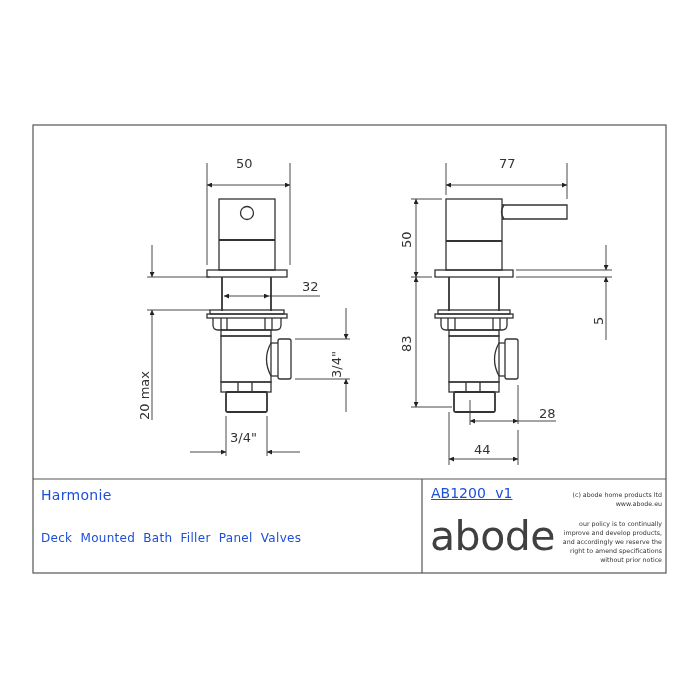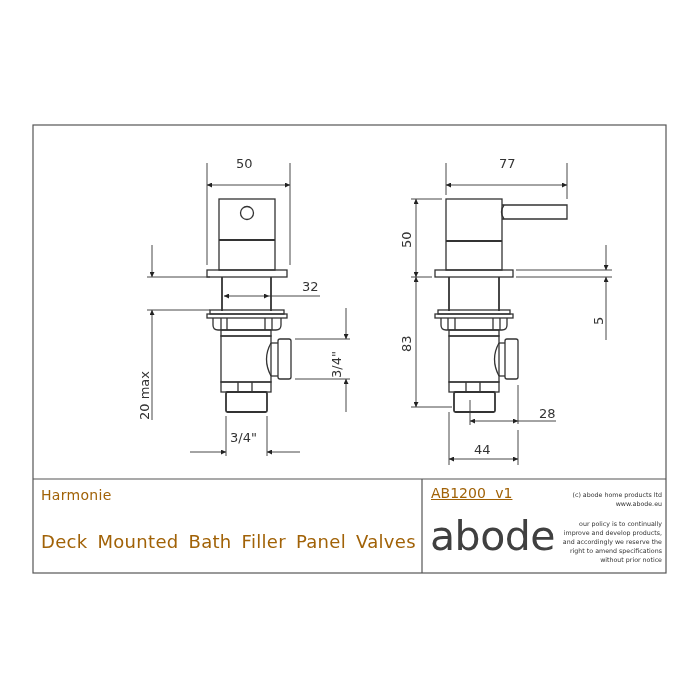--- a/index.html
+++ b/index.html
@@ -1,21 +1,21 @@
 <!DOCTYPE html>
 <html><head>
 <meta charset="utf-8">
 <style>
   html, body { margin:0; padding:0; background:#ffffff; }
   body { width:700px; height:700px; position:relative; overflow:hidden; font-family:"DejaVu Sans", sans-serif; color:#222; }
   svg { position:absolute; left:0; top:0; }
   .dimtxt { font-family:"DejaVu Sans", sans-serif; font-size:13px; fill:#333; }
-  .tb { position:absolute; font-family:"DejaVu Sans", sans-serif; color:#a16207; white-space:nowrap; }
+  .tb { position:absolute; font-family:"DejaVu Sans", sans-serif; color:#1d4ed8; white-space:nowrap; }
   .tb-name { left:41px; top:487px; font-size:14px; letter-spacing:0.3px; }
-  .tb-desc { left:41px; top:531px; font-size:18px; word-spacing:4px; letter-spacing:0.3px; }
+  .tb-desc { left:41px; top:531px; font-size:12px; word-spacing:4px; letter-spacing:0.3px; }
   .tb-code { left:431px; top:485px; font-size:14px; word-spacing:5px;text-decoration:underline; }
   .tb-logo { left:430px; top:512px; font-size:41px; letter-spacing:-0.5px; font-weight:400; color:#404040; }
   .tb-copy { left:548px; top:490px; width:114px; text-align:right; font-size:6.3px; line-height:9px; color:#333; }
   .tb-policy { left:548px; top:519px; width:114px; text-align:right; font-size:6.3px; line-height:9px; color:#333; white-space:normal; }
 </style>
 </head>
 <body>
 
 <svg width="700" height="700" viewBox="0 0 700 700">
   <defs>

